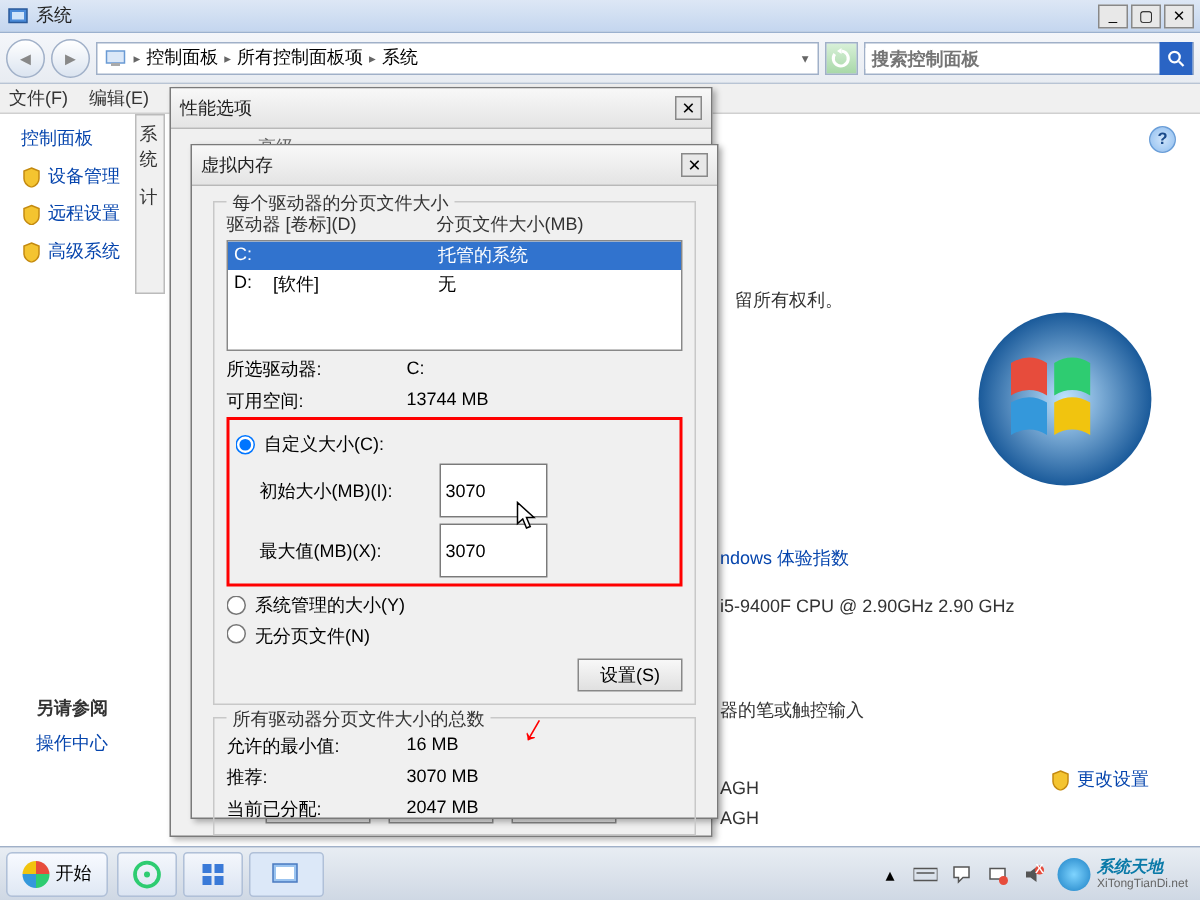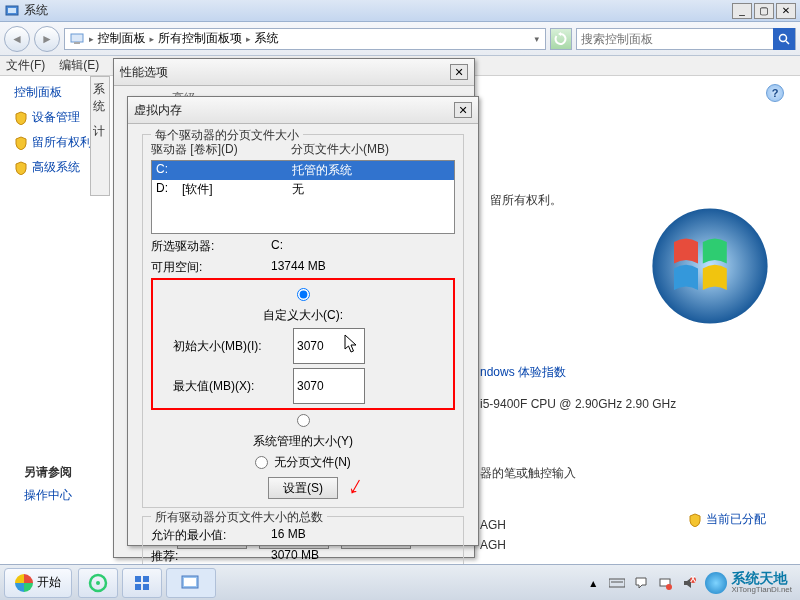--- a/index.html
+++ b/index.html
@@ -12,21 +12,21 @@
 .titlebar .winbtns { display: flex; gap: 2px; }
 .titlebar .winbtn { width: 20px; height: 16px; border: 1px solid #888; background: #e8e8e8; display: flex; align-items: center; justify-content: center; font-size: 10px; cursor: pointer; }
 
 
 .navbar { height: 34px; background: linear-gradient(#f4f6fa, #e8ecf2); border-bottom: 1px solid #b8c4d4; display: flex; align-items: center; padding: 0 4px; gap: 4px; }
 .navbtn { width: 26px; height: 26px; border: 1px solid #a0b0c8; border-radius: 13px; background: linear-gradient(#fff, #dbe4f0); display: flex; align-items: center; justify-content: center; color: #888; }
 .breadcrumb { flex: 1; height: 22px; border: 1px solid #a0b0c8; background: #fff; display: flex; align-items: center; padding: 0 4px; gap: 2px; }
 .bc-sep { color: #666; padding: 0 2px; font-size: 9px; }
 .refreshbtn { width: 22px; height: 22px; border: 1px solid #a0b0c8; background: linear-gradient(#d8f0d8, #a8d8a8); display: flex; align-items: center; justify-content: center; }
 .searchbox { width: 220px; height: 22px; border: 1px solid #a0b0c8; background: #fff; display: flex; align-items: center; }
-.searchbox input { flex: 1; border: none; outline: none; padding: 0 4px; color: #0369a1; }
+.searchbox input { flex: 1; border: none; outline: none; padding: 0 4px; color: #0369a1; font-weight: bold; }
 .searchbtn { width: 22px; height: 22px; background: #2a64c4; display: flex; align-items: center; justify-content: center; color: #fff; }
 
 
 .menubar { height: 20px; background: #f0f0f0; border-bottom: 1px solid #d0d0d0; display: flex; align-items: center; padding: 0 6px; gap: 14px; }
 .menuitem { color: #333; cursor: default; }
 
 
 .mainarea { position: relative; height: 480px; background: #fff; }
 .sidebar { position: absolute; left: 0; top: 8px; width: 100px; padding-left: 14px; }
 .sidebar a { display: flex; align-items: center; gap: 4px; color: #0645ad; text-decoration: none; margin-bottom: 8px; }
@@ -59,46 +59,46 @@
 .groupbox > .legend { position: absolute; top: -8px; left: 8px; background: #f0f0f0; padding: 0 4px; color: #333; }
 .drive-header { display: flex; color: #333; margin-bottom: 2px; }
 .drive-header span:first-child { width: 140px; }
 .drive-list { border: 1px solid #888; background: #fff; height: 74px; overflow: hidden; }
 .drive-row { display: flex; padding: 1px 4px; }
 .drive-row.sel { background: #3173ce; color: #fff; }
 .drive-row span:first-child { width: 26px; }
 .drive-row span:nth-child(2) { width: 110px; }
 .kv { display: flex; margin-top: 4px; }
 .kv .k { width: 120px; }
-.radio-row { display: flex; align-items: center; gap: 6px; margin-top: 4px; flex-direction: column; }
+.radio-row { display: flex; align-items: center; gap: 6px; margin-top: 4px; }
 .field-row { display: flex; align-items: center; gap: 20px; margin-top: 4px; padding-left: 16px; }
 .field-row label { width: 100px; }
 .field-row input { width: 72px; height: 36px; border: 1px solid #7a7a7a; padding: 0 3px; }
 .highlight { border: 2px solid #ff0000; padding: 4px; margin-top: 2px; }
-.set-btn-row { display: flex; justify-content: center; margin-top: 6px; }
+.set-btn-row { display: flex; justify-content: flex-end; margin-top: 6px; }
 .vm-buttons { display: flex; justify-content: flex-end; gap: 10px; padding: 6px 14px; }
 
 
 .cursor { position: absolute; left: 344px; top: 334px; width: 16px; height: 20px; z-index: 100; pointer-events: none; }
 .arrow { position: absolute; left: 350px; top: 470px; z-index: 99; color: #ff0000; font-size: 26px; transform: rotate(30deg); pointer-events: none; }
 
 
 .seealso { position: absolute; left: 24px; bottom: 52px; color: #333; }
 
 
 .taskbar { position: absolute; left: 0; bottom: 0; width: 800px; height: 36px; background: linear-gradient(#e8edf3, #cfd8e4); border-top: 1px solid #a0b0c8; display: flex; align-items: center; }
 .start { height: 30px; display: flex; align-items: center; gap: 4px; padding: 0 10px; background: linear-gradient(#f8faff, #dfe8f4); border: 1px solid #b0c0d8; border-radius: 4px; margin-left: 4px; cursor: pointer; }
 .orb { width: 18px; height: 18px; border-radius: 9px; background: conic-gradient(#e74c3c 0 90deg, #2ecc71 90deg 180deg, #3498db 180deg 270deg, #f1c40f 270deg 360deg); }
 .tb-icons { display: flex; gap: 4px; margin-left: 6px; }
 .tb-icon { width: 40px; height: 30px; border: 1px solid #b0c0d8; background: linear-gradient(#f4f7fc, #dbe4f2); display: flex; align-items: center; justify-content: center; border-radius: 3px; }
 .tray { margin-left: auto; display: flex; align-items: center; gap: 8px; padding-right: 8px; }
 .tray-icon { width: 16px; height: 16px; display: flex; align-items: center; justify-content: center; }
 .brand { display: flex; align-items: center; gap: 4px; }
 .brand-globe { width: 22px; height: 22px; border-radius: 11px; background: radial-gradient(#7fd4ff, #1a7fc4); position: relative; }
-.brand-text { font-size: 14px; font-weight: bold; color: #0a7aa8; line-height: 1; }
+.brand-text { font-size: 11px; font-weight: bold; color: #0a7aa8; line-height: 1; font-style: italic; }
 .brand-sub { font-size: 8px; color: #666; }
 
 
 svg { display: block; }
 </style>
 </head>
 <body>
 
 <div class="titlebar">
   <span class="icon">
@@ -163,21 +163,21 @@
     <a href="#">
       <svg class="shield">
           <path d="M7 1 L12 3 L12 8 Q12 12 7 14 Q2 12 2 8 L2 3 Z" fill="#f4c430" stroke="#c48a10"></path>
         </svg>
       <span>设备管理</span>
     </a>
     <a href="#">
       <svg class="shield">
           <path d="M7 1 L12 3 L12 8 Q12 12 7 14 Q2 12 2 8 L2 3 Z" fill="#f4c430" stroke="#c48a10"></path>
         </svg>
-      <span>留所有权利</span>
+      <span>远程设置</span>
     </a>
     <a href="#">
       <svg class="shield">
           <path d="M7 1 L12 3 L12 8 Q12 12 7 14 Q2 12 2 8 L2 3 Z" fill="#f4c430" stroke="#c48a10"></path>
         </svg>
       <span>高级系统</span>
     </a>
   </div>
 
   <div class="tabs-stub">
@@ -210,21 +210,21 @@
     <div class="info-line" style="color:#0645ad">ndows 体验指数</div>
     <div class="info-line" style="margin-top:16px">i5-9400F CPU @ 2.90GHz   2.90 GHz</div>
     <div class="info-line" style="margin-top:54px">器的笔或触控输入</div>
     <div class="info-line" style="margin-top:36px">AGH</div>
     <div class="info-line">AGH</div>
   </div>
   <div style="position:absolute;right:34px;top:435px;" class="link-blue">
     <svg class="shield" width="14" height="14">
         <path d="M7 1 L12 3 L12 8 Q12 12 7 14 Q2 12 2 8 L2 3 Z" fill="#f4c430" stroke="#c48a10"></path>
       </svg>
-    <span>当前已分配</span>
+    <span>更改设置</span>
   </div>
 
   <div class="seealso">
     <div style="font-weight:bold;color:#333">另请参阅</div>
     <div style="color:#0645ad;margin-top:6px">操作中心</div>
   </div>
 
 </div>
 
 <div class="dialog perf-dialog">
@@ -291,21 +291,21 @@
           <label>最大值(MB)(X):</label>
           <input type="text" value="3070" style="">
         </div>
       </div>
 
       <div class="radio-row">
         <input type="radio" name="pf" style="">
         <span>系统管理的大小(Y)</span>
       </div>
       <div class="radio-row" style="justify-content:space-between">
-        <span style="display:flex;align-items:center;gap:6px">
+        <span style="display:flex;align-items:flex-start;gap:6px">
           <input type="radio" name="pf" style="">
           <span>无分页文件(N)</span>
         </span>
       </div>
       <div class="set-btn-row">
         <button class="btn">设置(S)</button>
       </div>
     </div>
 
     <div class="groupbox">

